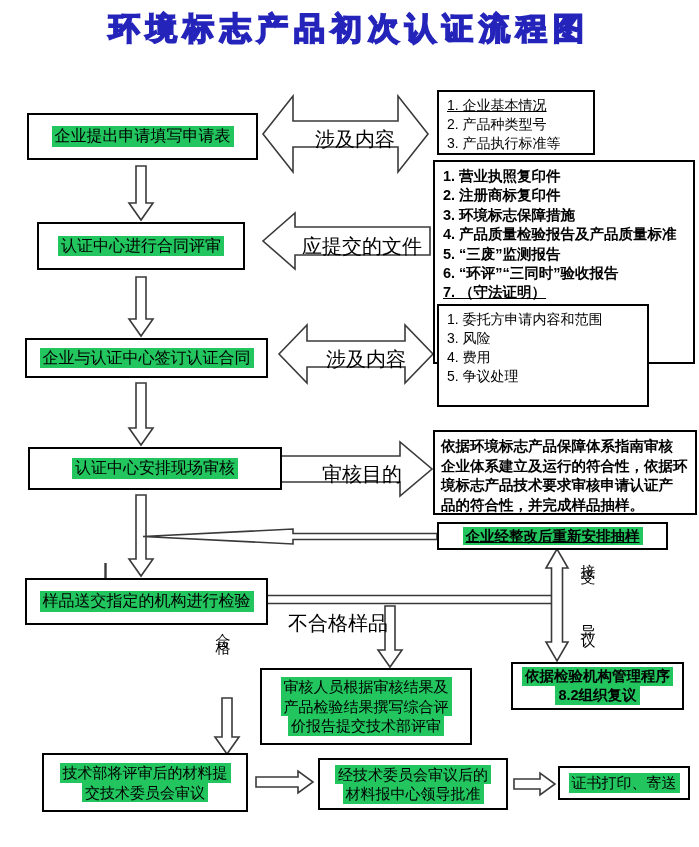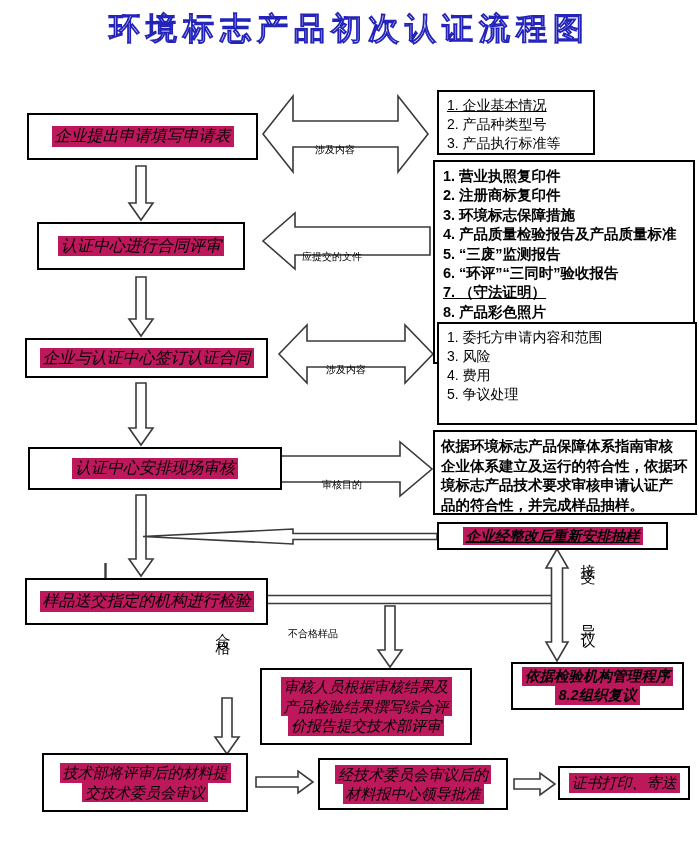--- a/index.html
+++ b/index.html
@@ -1,38 +1,38 @@
 <!DOCTYPE html>
 <html><head>
 <meta charset="utf-8">
 <style>
   html,body{margin:0;padding:0;background:#fff;}
   .canvas{position:relative;width:699px;height:847px;background:#ffffff;
           font-family:"Liberation Sans","DejaVu Sans",sans-serif;color:#000;overflow:hidden;}
   .title{position:absolute;left:0;top:8px;width:100%;text-align:center;
-         font-size:31px;font-weight:normal;letter-spacing:6px;color:#2424bb;white-space:nowrap;}
+         font-size:31px;font-weight:bold;letter-spacing:6px;color:#2424bb;white-space:nowrap;}
   @supports (-webkit-text-stroke: 2px blue){
     .title{color:#ffffff;-webkit-text-stroke:1.8px #2424bb;}
   }
   .overlay{position:absolute;left:0;top:0;width:699px;height:847px;pointer-events:none;}
   .overlay polygon{fill:#ffffff;stroke:#3a3a3a;stroke-width:1.6;}
   .overlay line{stroke:#3a3a3a;}
   .box{position:absolute;border:2px solid #000;background:#fff;box-sizing:border-box;
        display:flex;align-items:center;justify-content:center;text-align:center;}
   .col{flex-direction:column;}
-  .hl{background:#be185d;padding:0 3px;font-size:16px;line-height:1.3;white-space:nowrap;font-style:italic;}
+  .hl{background:#22c55e;padding:0 3px;font-size:16px;line-height:1.3;white-space:nowrap;}
   .f15 .hl{font-size:15px;}
   .boldbox .hl{font-weight:bold;font-size:14.5px;}
   .u{text-decoration:underline;}
   .panel{position:absolute;border:2px solid #000;background:#fff;box-sizing:border-box;
          padding:4px 4px 20px 8px;font-size:14px;line-height:19px;}
   .panel .pi{white-space:nowrap;}
   .panel.boldp{font-weight:bold;font-size:14.5px;line-height:19.4px;padding-top:5px;}
   .panel.para{line-height:19.5px;}
-  .albl{position:absolute;font-size:10px;white-space:nowrap;margin-top:17px;}
+  .albl{position:absolute;font-size:20px;white-space:nowrap;}
   .vlbl{position:absolute;font-size:15px;writing-mode:vertical-rl;text-orientation:upright;
         letter-spacing:7px;white-space:nowrap;}
 </style>
 </head>
 <body>
 
 <div class="canvas">
 
   <div class="title">环境标志产品初次认证流程图</div>
 
@@ -125,21 +125,21 @@
     <div class="pi">1. 营业执照复印件</div>
     <div class="pi">2. 注册商标复印件</div>
     <div class="pi">3. 环境标志保障措施</div>
     <div class="pi">4. 产品质量检验报告及产品质量标准</div>
     <div class="pi">5. “三废”监测报告</div>
     <div class="pi">6. “环评”“三同时”验收报告</div>
     <div class="pi u">7.  （守法证明） </div>
     <div class="pi">8. 产品彩色照片</div>
   </div>
 
-  <div class="panel" style="left:437px;top:322px;width:260px;height:103px">
+  <div class="panel" style="left:437px;top:304px;width:212px;height:103px">
     <div class="pi">1. 委托方申请内容和范围</div>
     <div class="pi">3. 风险</div>
     <div class="pi">4. 费用</div>
     <div class="pi">5. 争议处理</div>
   </div>
 
   <div class="panel boldp para" style="left:433px;top:430px;width:264px;height:85px;padding-left:6px">
     <div class="pi">依据环境标志产品保障体系指南审核</div>
     <div class="pi">企业体系建立及运行的符合性，依据环</div>
     <div class="pi">境标志产品技术要求审核申请认证产</div>

